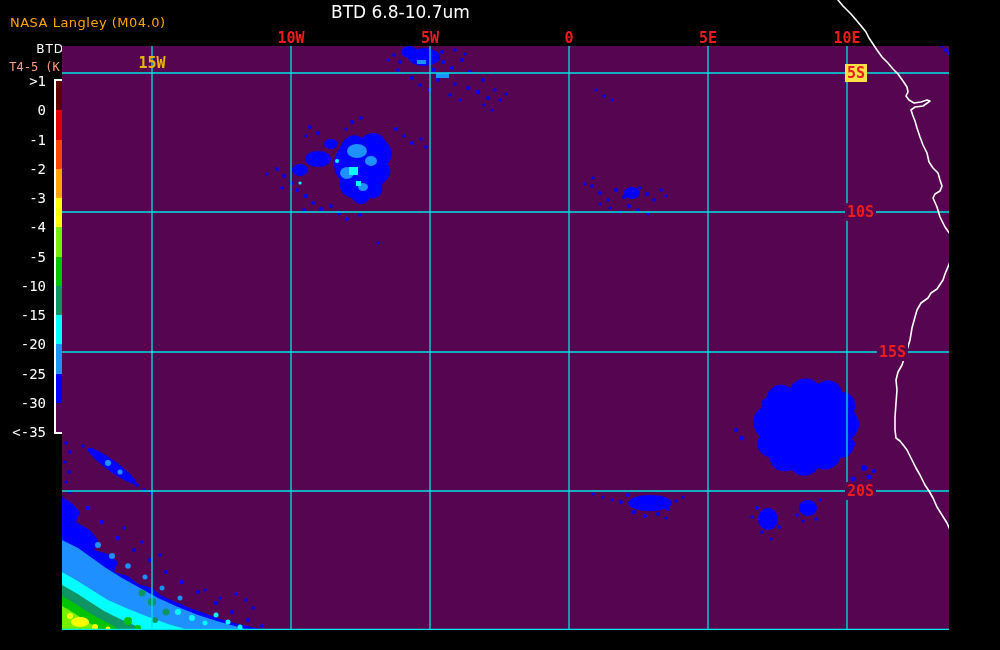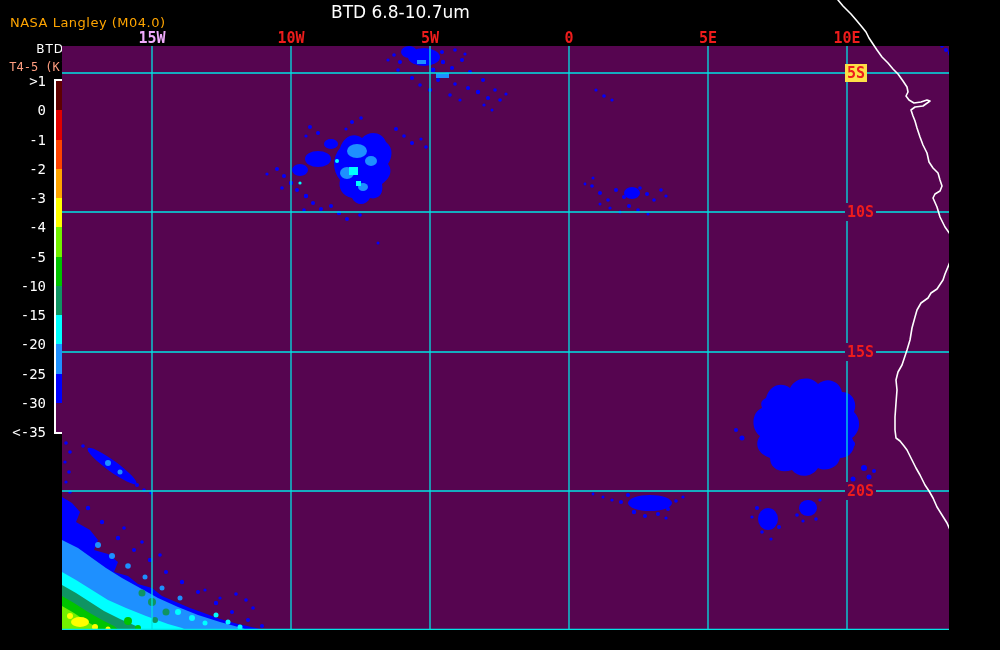--- a/index.html
+++ b/index.html
@@ -347,25 +347,25 @@
         <line x1="62" y1="212" x2="1000" y2="212" stroke="#00E4E4" stroke-width="1.3"></line>
         <line x1="62" y1="352" x2="1000" y2="352" stroke="#00E4E4" stroke-width="1.3"></line>
         <line x1="62" y1="491" x2="1000" y2="491" stroke="#00E4E4" stroke-width="1.3"></line>
         <line x1="62" y1="629.4" x2="1000" y2="629.4" stroke="#00E4E4" stroke-width="1.3"></line>
       </g>
 
     <polyline id="coastline" fill="none" stroke="#FFFFFF" stroke-width="1.6" stroke-linejoin="round" stroke-linecap="round" points="838,0 843,6 851,14 857,21 862,27 866,32 869,38 873,44 877,50 882,57 888,63 893,69 898,74 903,81 907,87 908,92 906,96 909,100 914,103 921,102 927,100 930,101 923,106 915,107 911,110 913,116 915,121 917,128 920,137 923,145 927,153 929,162 933,168 938,173 940,180 942,186 940,191 935,194 933,198 937,207 940,217 945,227 950,234 954,240 953,250 950,262 945,274 943,280 937,289 931,293 928,298 921,303 917,310 915,317 912,328 910,340 907,350 905,356 902,365 898,372 896,380 897,390 896,403 895,417 895,430 896,438 900,441 904,446 907,450 912,460 916,468 920,475 925,485 929,491 933,498 937,507 942,515 947,523 951,532 955,540 960,548 963,555 967,562 969,568 968,576 971,583 973,593 974,603 977,612 978,620 981,628 982,638 983,650"></polyline>
   </svg>
 
   <div id="geo-labels">
-      <div class="lon-label" style="left: 152px; color: #f0abfc;">15W</div>
+      <div class="lon-label" style="left: 152px; color: #eab308; margin-top: 25px;">15W</div>
       <div class="lon-label" style="left: 291px; color: rgb(238, 28, 28);">10W</div>
       <div class="lon-label" style="left: 430px; color: rgb(238, 28, 28);">5W</div>
       <div class="lon-label" style="left: 569px; color: rgb(238, 28, 28);">0</div>
       <div class="lon-label" style="left: 708px; color: rgb(238, 28, 28);">5E</div>
       <div class="lon-label" style="left: 847px; color: rgb(238, 28, 28);">10E</div>
       <div class="lat-label" style="top: 73px; color: rgb(238, 28, 28); background: #fde047;">5S</div>
       <div class="lat-label" style="top: 212px; color: rgb(238, 28, 28); background: rgb(86, 5, 80);">10S</div>
-      <div class="lat-label" style="top: 352px; color: rgb(238, 28, 28); background: rgb(86, 5, 80);">15S</div>
+      <div class="lat-label" style="top: 352px; color: rgb(238, 28, 28); background: rgb(86, 5, 80); margin-left: 32px;">15S</div>
       <div class="lat-label" style="top: 491px; color: rgb(238, 28, 28); background: rgb(86, 5, 80);">20S</div>
     </div>
 
 </div>
 
 </body></html>

